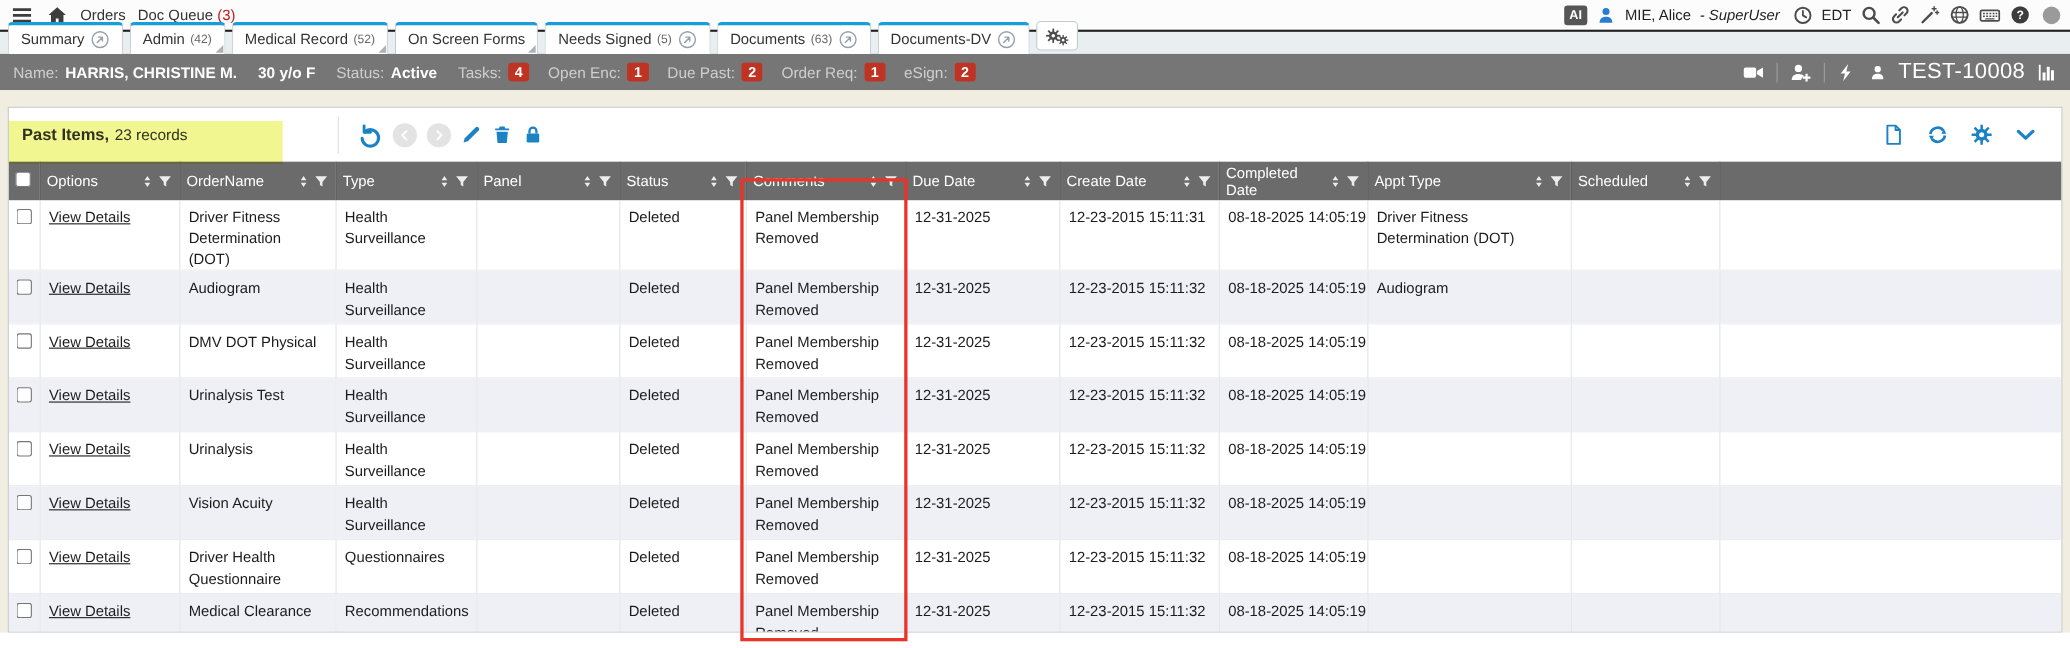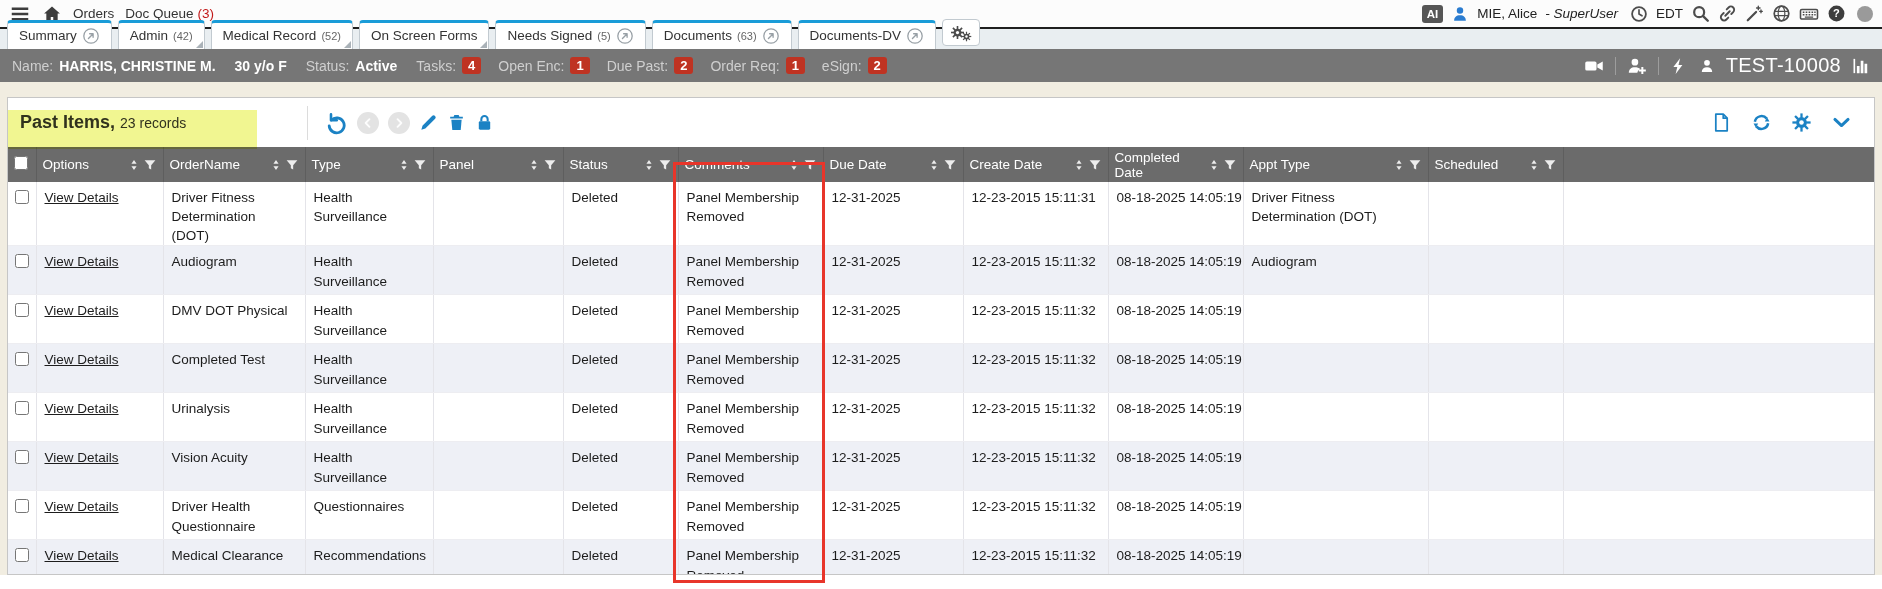--- a/index.html
+++ b/index.html
@@ -52,21 +52,21 @@
   .pb-right{margin-left:auto;display:flex;align-items:center;gap:11px;}
   .pb-div{width:1px;height:18px;background:#9d9d9d;}
   .pb-station{color:#fff;font-size:20px;letter-spacing:.3px;}
 
   
   .content{height:493px;background:#f1ede1;padding:15px 7px 0;box-sizing:border-box;}
   .panel{background:#fff;border:1px solid #c6c6c6;height:100%;box-sizing:border-box;overflow:hidden;}
 
   .toolbar{height:49px;display:flex;align-items:center;padding:0 12px;position:relative;}
   .tb-title{width:287px;display:flex;align-items:baseline;gap:5px;position:relative;z-index:3;}
-  .tb-title-main{font-weight:bold;font-size:18px;color:#333;}
+  .tb-title-main{font-weight:bold;font-size:15px;color:#333;}
   .tb-title-count{font-size:14px;color:#333;}
   .tb-controls{display:flex;align-items:center;gap:9px;padding-left:16px;border-left:1px solid #dcdcdc;height:34px;}
   .nav-circle{width:22px;height:22px;border-radius:50%;background:#e3e3e3;color:#fdfdfd;display:flex;
        align-items:center;justify-content:center;cursor:default;}
   .perspective{height:28px;min-width:272px;font-size:14.5px;font-family:inherit;border:1px solid #8f8f8f;
        border-radius:2px;padding:0 6px;color:#111;background:#fff;margin:0 5px;}
   .tb-right{margin-left:auto;display:flex;align-items:center;gap:19px;padding-right:10px;}
   .clickable{cursor:pointer;}
 
   
@@ -649,21 +649,21 @@
             <td class="nowrap">12-31-2025</td>
             <td class="nowrap">12-23-2015 15:11:32</td>
             <td class="nowrap">08-18-2025 14:05:19</td>
             <td></td>
             <td></td>
             <td class="c-filler"></td>
           </tr>
           <tr class="alt">
             <td class="c-check"><input type="checkbox" style=""></td>
             <td><a class="vd">View Details</a></td>
-            <td>Completed Test</td>
+            <td>Urinalysis Test</td>
             <td>Health Surveillance</td>
             <td></td>
             <td>Deleted</td>
             <td>Panel Membership Removed</td>
             <td class="nowrap">12-31-2025</td>
             <td class="nowrap">12-23-2015 15:11:32</td>
             <td class="nowrap">08-18-2025 14:05:19</td>
             <td></td>
             <td></td>
             <td class="c-filler"></td>

